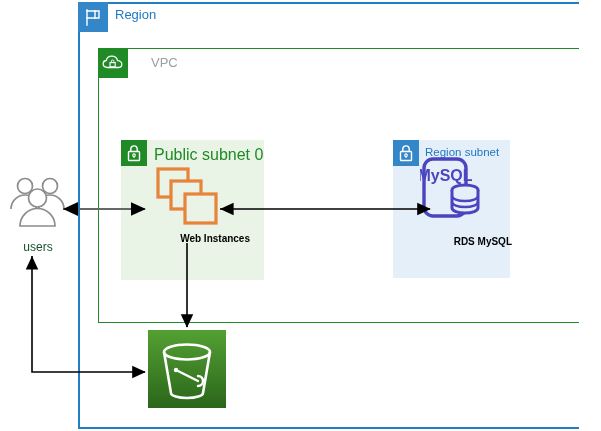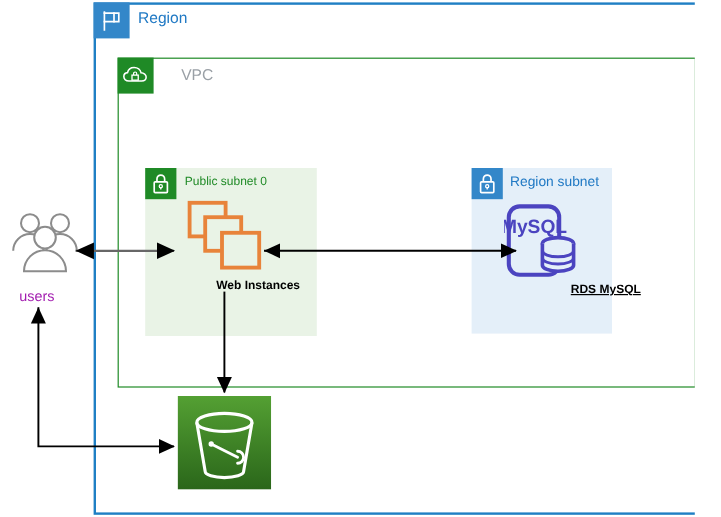--- a/index.html
+++ b/index.html
@@ -88,21 +88,21 @@
     left: 121px;
     top: 140px;
     width: 26px;
     height: 26px;
     background: #1f8a26;
   }
   #public-subnet-label {
     position: absolute;
     left: 154px;
     top: 146px;
-    font-size: 10px;
+    font-size: 16px;
     color: #1f8a26;
     font-family: "Liberation Sans", sans-serif;
     white-space: nowrap;
   }
   
   #private-subnet-box {
     position: absolute;
     left: 393px;
     top: 140px;
     width: 117px;
@@ -144,30 +144,29 @@
     height: 62px;
   }
   #web-instances-label {
     left: 130px;
     top: 233px;
     width: 120px;
   }
   #rds-icon {
     position: absolute;
     left: 420px;
-    top: 169px;
+    top: 156px;
     width: 66px;
     height: 65px;
     text-align: right;
   }
   #rds-label {
-    left: 416px;
+    left: 394px;
     top: 236px;
     width: 118px;
-    text-decoration: underline;
   }
   #s3-icon {
     position: absolute;
     left: 148px;
     top: 330px;
     width: 78px;
     height: 78px;
   }
   #s3-label {
     left: 133px;
@@ -177,25 +176,26 @@
   
   #users-icon {
     position: absolute;
     left: 7px;
     top: 172px;
     width: 62px;
     height: 62px;
   }
   #users-label {
     position: absolute;
-    left: 16px;
+    left: 3px;
     top: 240px;
     width: 70px;
+    text-align: center;
     font-size: 12px;
-    color: #a21caf;
+    color: #14532d;
     font-family: "Liberation Sans", sans-serif;
   }
   
   #connectors {
     position: absolute;
     left: 0;
     top: 0;
     width: 601px;
     height: 431px;
     pointer-events: none;

